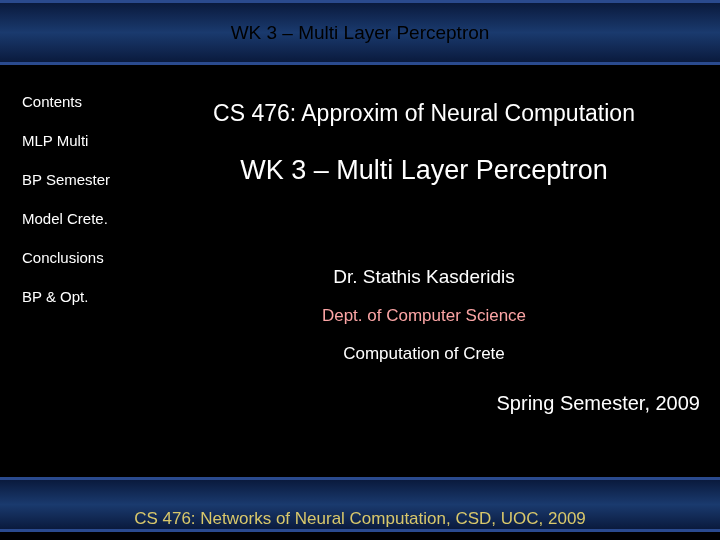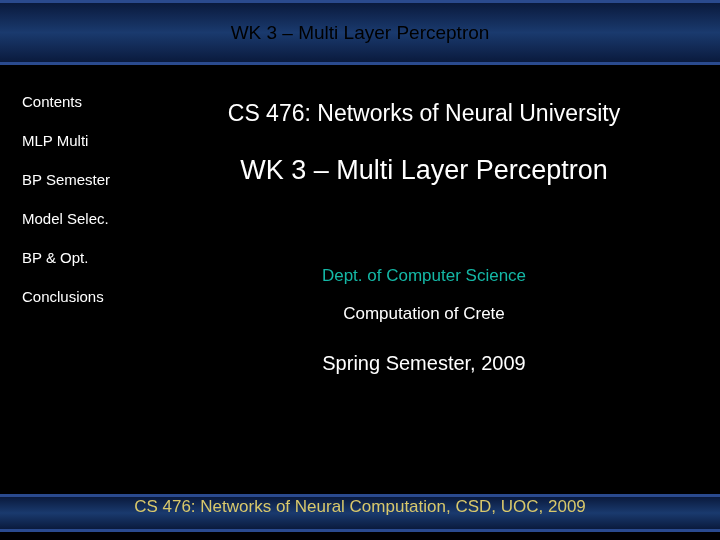--- a/index.html
+++ b/index.html
@@ -62,44 +62,45 @@
       font-family: Verdana, Arial, sans-serif;
       margin-bottom: 80px;
     }
     .author {
       color: #ffffff;
       font-size: 19px;
       font-family: Verdana, Arial, sans-serif;
       margin-bottom: 18px;
     }
     .dept {
-      color: #14b8a6;
+      color: #fca5a5;
       font-size: 17px;
       font-family: Verdana, Arial, sans-serif;
       margin-bottom: 18px;
     }
     .university {
       color: #ffffff;
       font-size: 17px;
       font-family: Verdana, Arial, sans-serif;
       margin-bottom: 28px;
     }
     .semester {
       color: #ffffff;
       font-size: 20px;
       font-family: Verdana, Arial, sans-serif;
+      text-align: right;
     }
     .footer-band {
       width: 100%;
-      height: 38px;
+      height: 55px;
       background: linear-gradient(to bottom, #0a1a3d 0%, #1a3a6e 50%, #0a1a3d 100%);
       border-top: 3px solid #2a4a8e;
       border-bottom: 3px solid #2a4a8e;
       display: flex;
-      align-items: flex-start;
+      align-items: flex-end;
       justify-content: center;
       position: absolute;
       bottom: 8px;
     }
     .footer-text {
       color: #d9c86b;
       font-size: 17px;
     }
   </style>
 </head>
@@ -107,28 +108,29 @@
 
 <div class="header-band">
   <div class="header-title">WK 3 – Multi Layer Perceptron</div>
 </div>
 
 <div class="content-area">
   <div class="sidebar">
     <div class="sidebar-item">Contents</div>
     <div class="sidebar-item">MLP Multi</div>
     <div class="sidebar-item">BP Semester</div>
-    <div class="sidebar-item">Model Selec.</div>
+    <div class="sidebar-item">Model Crete.</div>
+    <div class="sidebar-item">Conclusions</div>
     <div class="sidebar-item">BP &amp; Opt.</div>
-    <div class="sidebar-item">Conclusions</div>
   </div>
 
   <div class="main-content">
-    <div class="course-title">CS 476: Networks of Neural University</div>
+    <div class="course-title">CS 476: Approxim of Neural Computation</div>
     <div class="week-title">WK 3 – Multi Layer Perceptron</div>
+    <div class="author">Dr. Stathis Kasderidis</div>
     <div class="dept">Dept. of Computer Science</div>
     <div class="university">Computation of Crete</div>
     <div class="semester">Spring Semester, 2009</div>
   </div>
 </div>
 
 <div class="footer-band">
   <div class="footer-text">CS 476: Networks of Neural Computation, CSD, UOC, 2009</div>
 </div>
 

